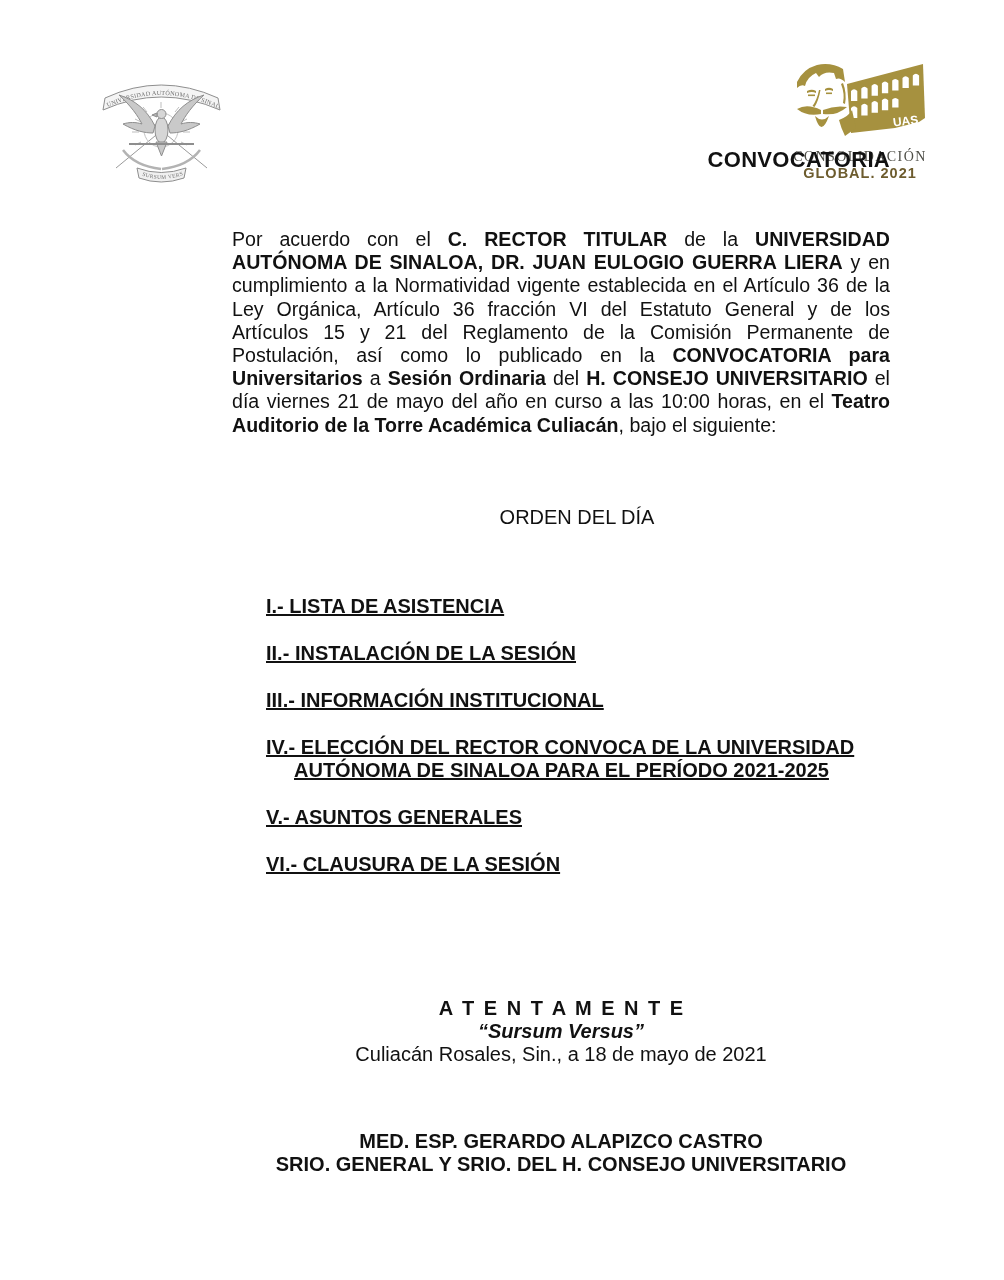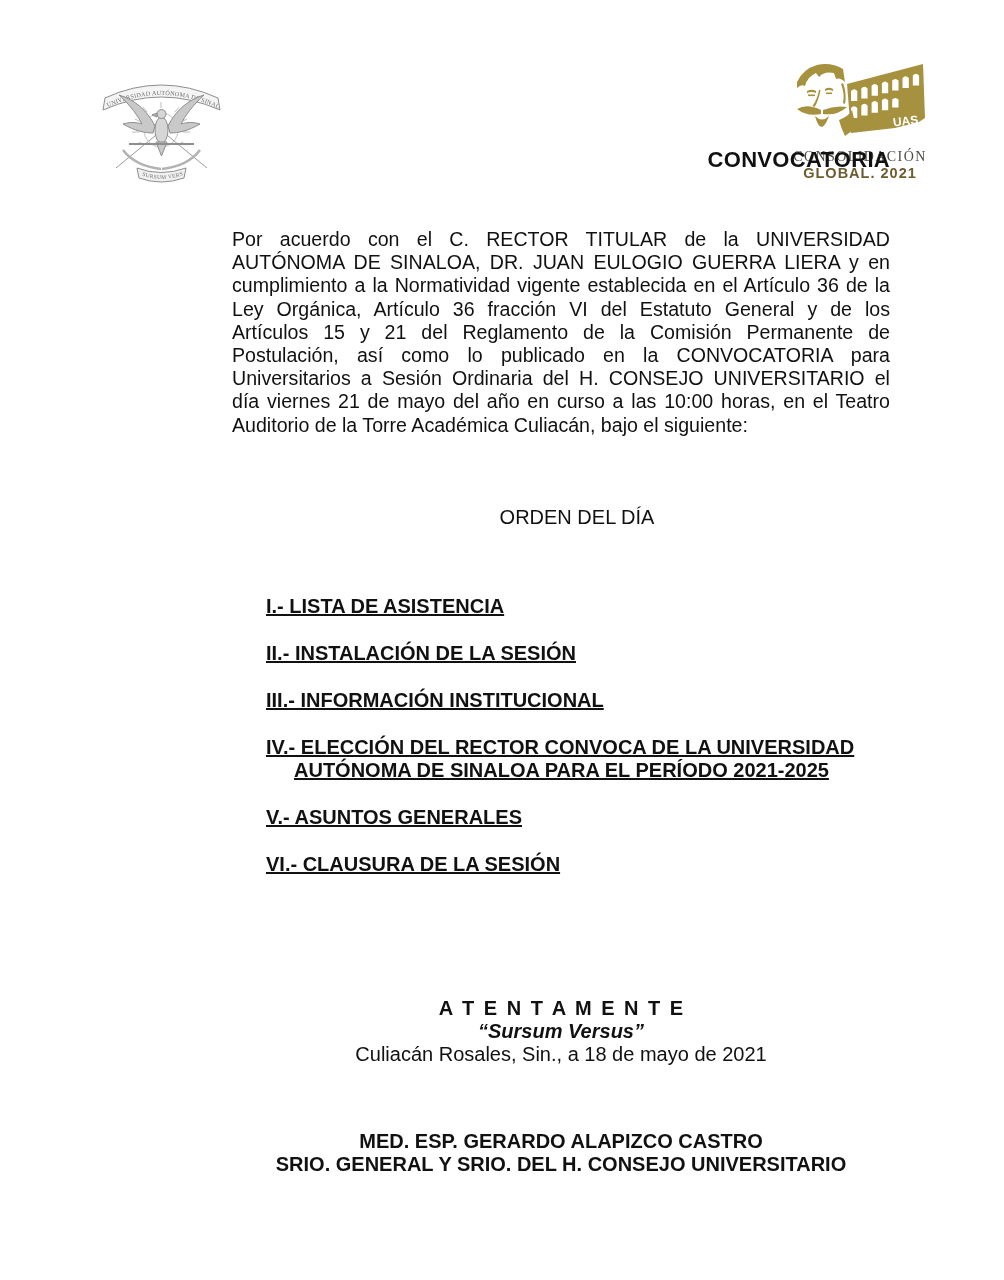--- a/index.html
+++ b/index.html
@@ -13,21 +13,21 @@
   .logo-line1{font-family:"Liberation Serif", serif;font-size:14px;letter-spacing:1.4px;
               color:#4c4c45;margin-top:3px;white-space:nowrap;}
   .logo-line2{font-family:Liberation Sans, sans-serif;font-weight:bold;font-size:14.5px;
               letter-spacing:1px;color:#6d5c2e;white-space:nowrap;}
   .doc-title{position:absolute;left:232px;top:147px;width:658px;text-align:right;
              font-size:22px;font-weight:bold;letter-spacing:.3px;}
   
   .body-par{position:absolute;left:232px;top:228px;width:658px;font-size:19.6px;line-height:23.2px;}
   .pline{text-align:justify;text-align-last:justify;}
   .pline.last{text-align-last:left;}
-  .b{font-weight:normal;}
+  .b{font-weight:bold;}
   
   .orden-head{position:absolute;left:248px;top:506px;width:658px;text-align:center;
               font-weight:normal;font-size:20px;}
   .orden-list{position:absolute;left:266px;top:595px;width:645px;font-weight:bold;
               font-size:20px;line-height:23.2px;}
   .oitem{margin-bottom:23.8px;text-decoration:underline;}
   .oline.cont{padding-left:28px;}
   
   .closing{position:absolute;left:232px;top:997px;width:658px;text-align:center;
            font-size:20px;line-height:23.2px;}

